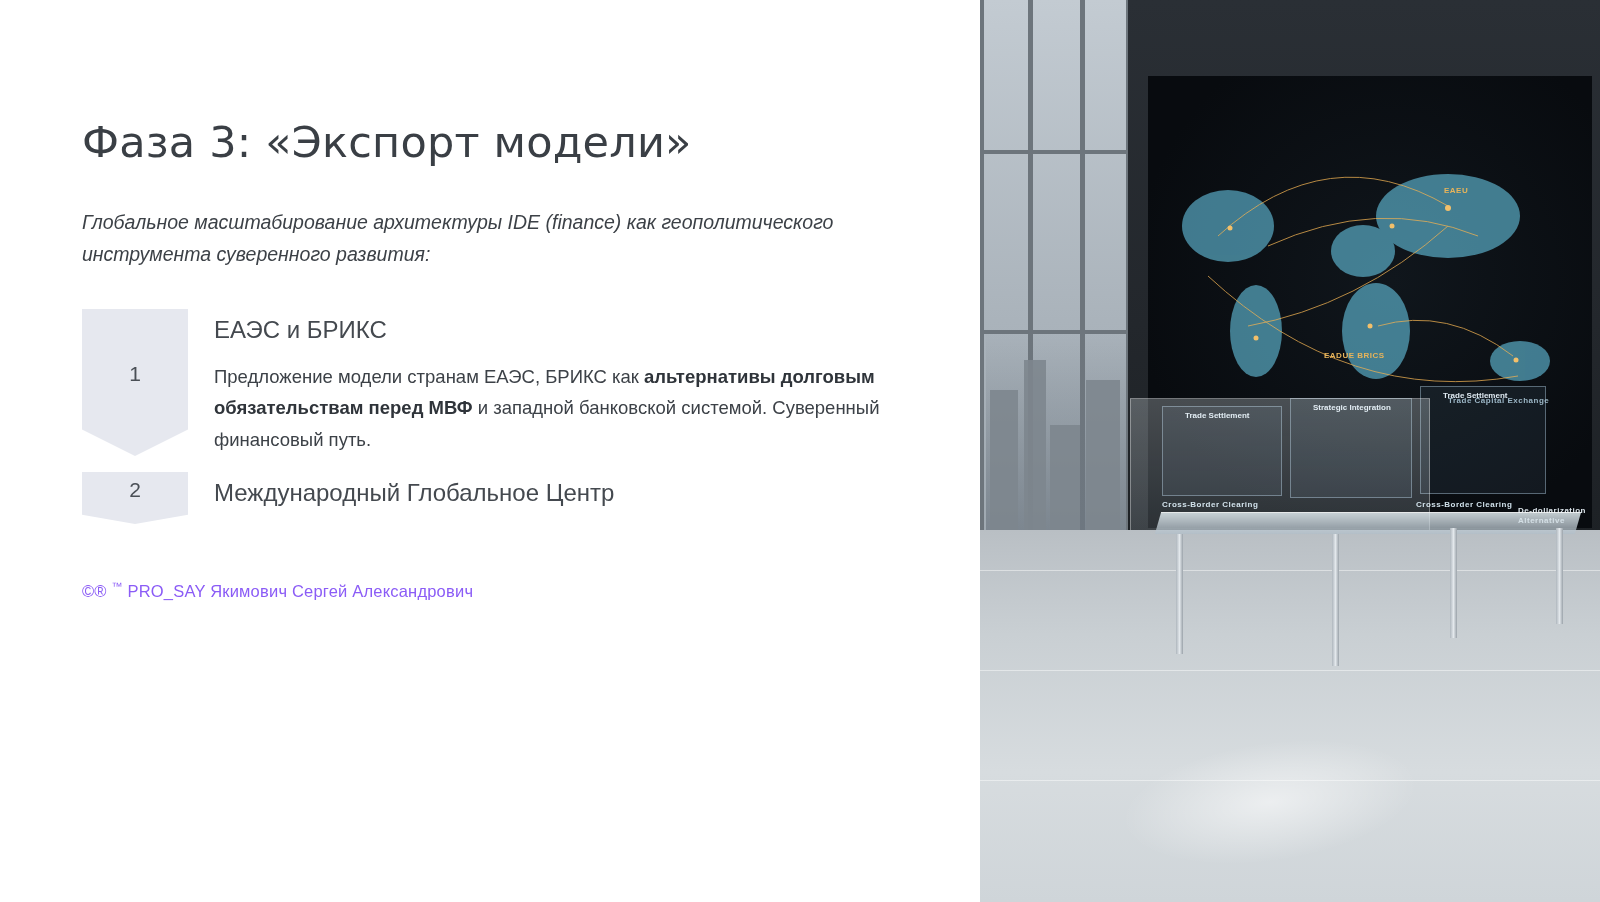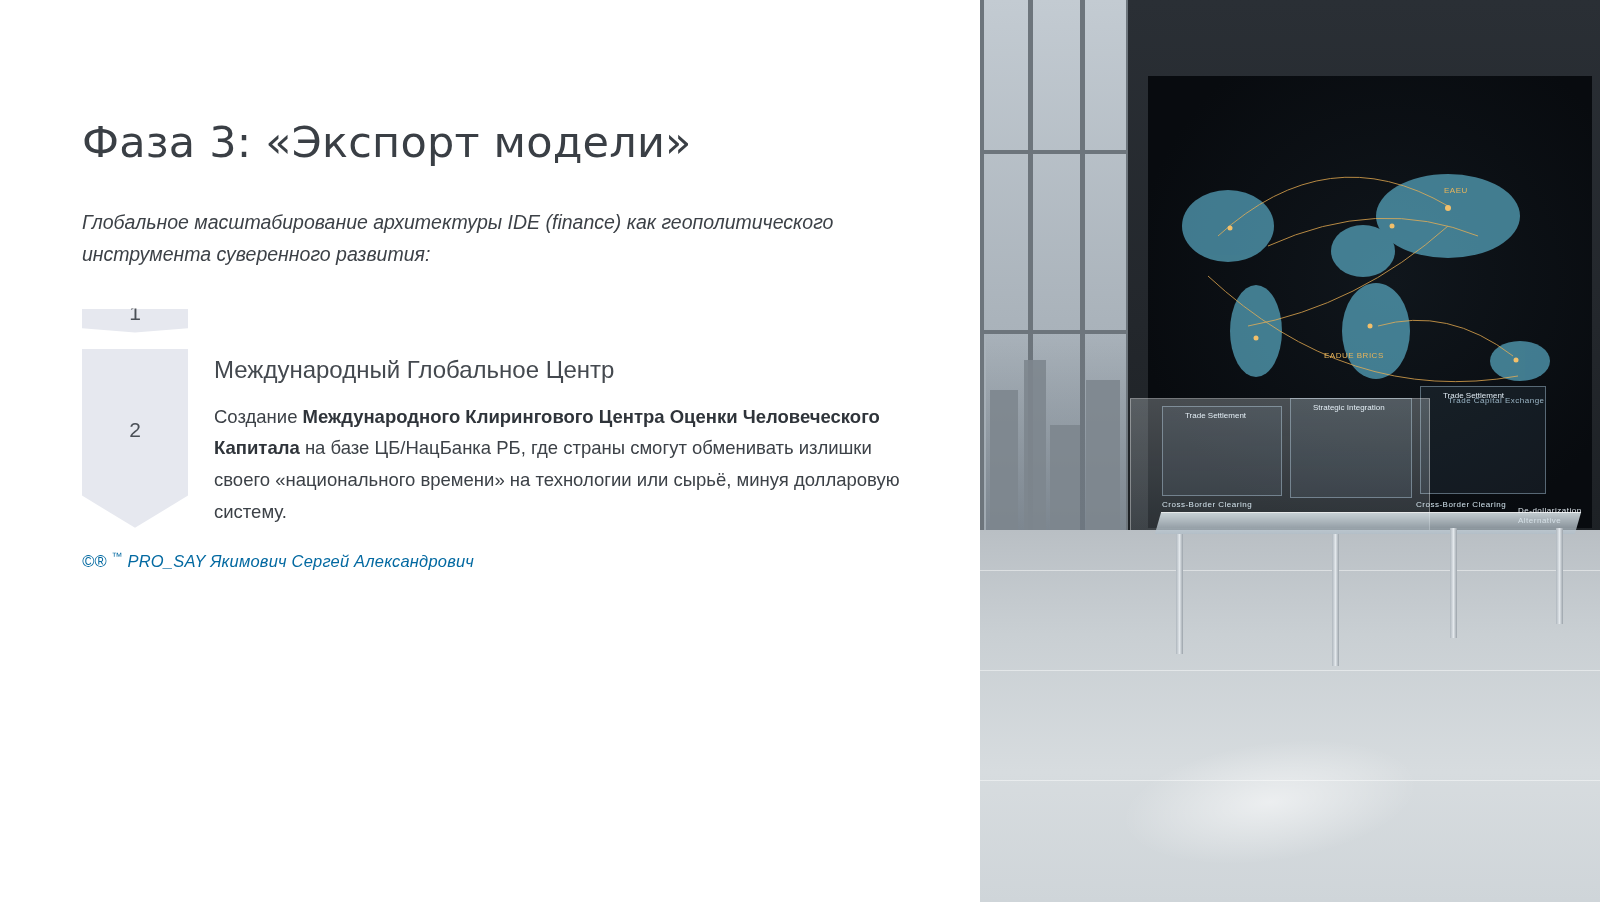--- a/index.html
+++ b/index.html
@@ -71,37 +71,36 @@
     line-height: 1.25;
   }
   .step-text {
     font-size: 18.5px;
     line-height: 1.72;
     color: #3c4147;
   }
   .step-text b { font-weight: 700; color: #2f343a; }
 
   .footer-note {
-    margin-top: 22px;
+    margin-top: 56px;
     font-size: 16.5px;
-    font-style: italic;
-    color: #0369a1;
+    color: #8b5cf6;
     letter-spacing: 0.2px;
   }
   .footer-note .sup { font-size: 11px; vertical-align: super; }
 
   
   .right {
     position: relative;
     width: 620px;
     height: 902px;
     overflow: hidden;
     background: #9aa3ab;
   }
-  .photo { position: absolute; inset: 0; }
+  .photo { position: absolute; inset: 0; font-weight: bold; }
 
   
   .floor {
     position: absolute; left: 0; right: 0; bottom: 0; height: 372px;
     background: linear-gradient(180deg, #b9bfc4 0%, #c9cfd3 28%, #d7dcdf 65%, #cfd5d9 100%);
   }
   .floor-line {
     position: absolute; background: rgba(255,255,255,0.45); height: 1px;
   }
   .floor-sheen {
@@ -175,29 +174,32 @@
     <h1 class="title">Фаза 3: «Экспорт модели»</h1>
 
     <p class="lede">Глобальное масштабирование архитектуры IDE (finance) как геополитического инструмента суверенного развития:</p>
 
     <div class="steps">
 
       <div class="step">
         <div class="chevron">
           <span class="chevron-num">1</span>
         </div>
+        <div class="step-body">
+          <div class="step-heading">ЕАЭС и БРИКС</div>
+          <div class="step-text"><span>Предложение модели странам ЕАЭС, БРИКС как </span><b>альтернативы долговым обязательствам перед МВФ</b><span> и западной банковской системой. Суверенный финансовый путь.</span></div>
+        </div>
       </div>
 
       <div class="step">
         <div class="chevron">
           <span class="chevron-num">2</span>
         </div>
         <div class="step-body">
           <div class="step-heading">Международный Глобальное Центр</div>
-          <div class="step-text"><span>Создание </span><b>Международного Клирингового Центра Оценки Человеческого Капитала</b><span> на базе ЦБ/НацБанка РБ, где страны смогут обменивать излишки своего «национального времени» на технологии или сырьё, минуя долларовую систему.</span></div>
         </div>
       </div>
 
     </div>
 
     <div class="footer-note">
       <span>©®</span>
       <span class="sup">™</span>
       <span>PRO_SAY Якимович Сергей Александрович</span>
     </div>

